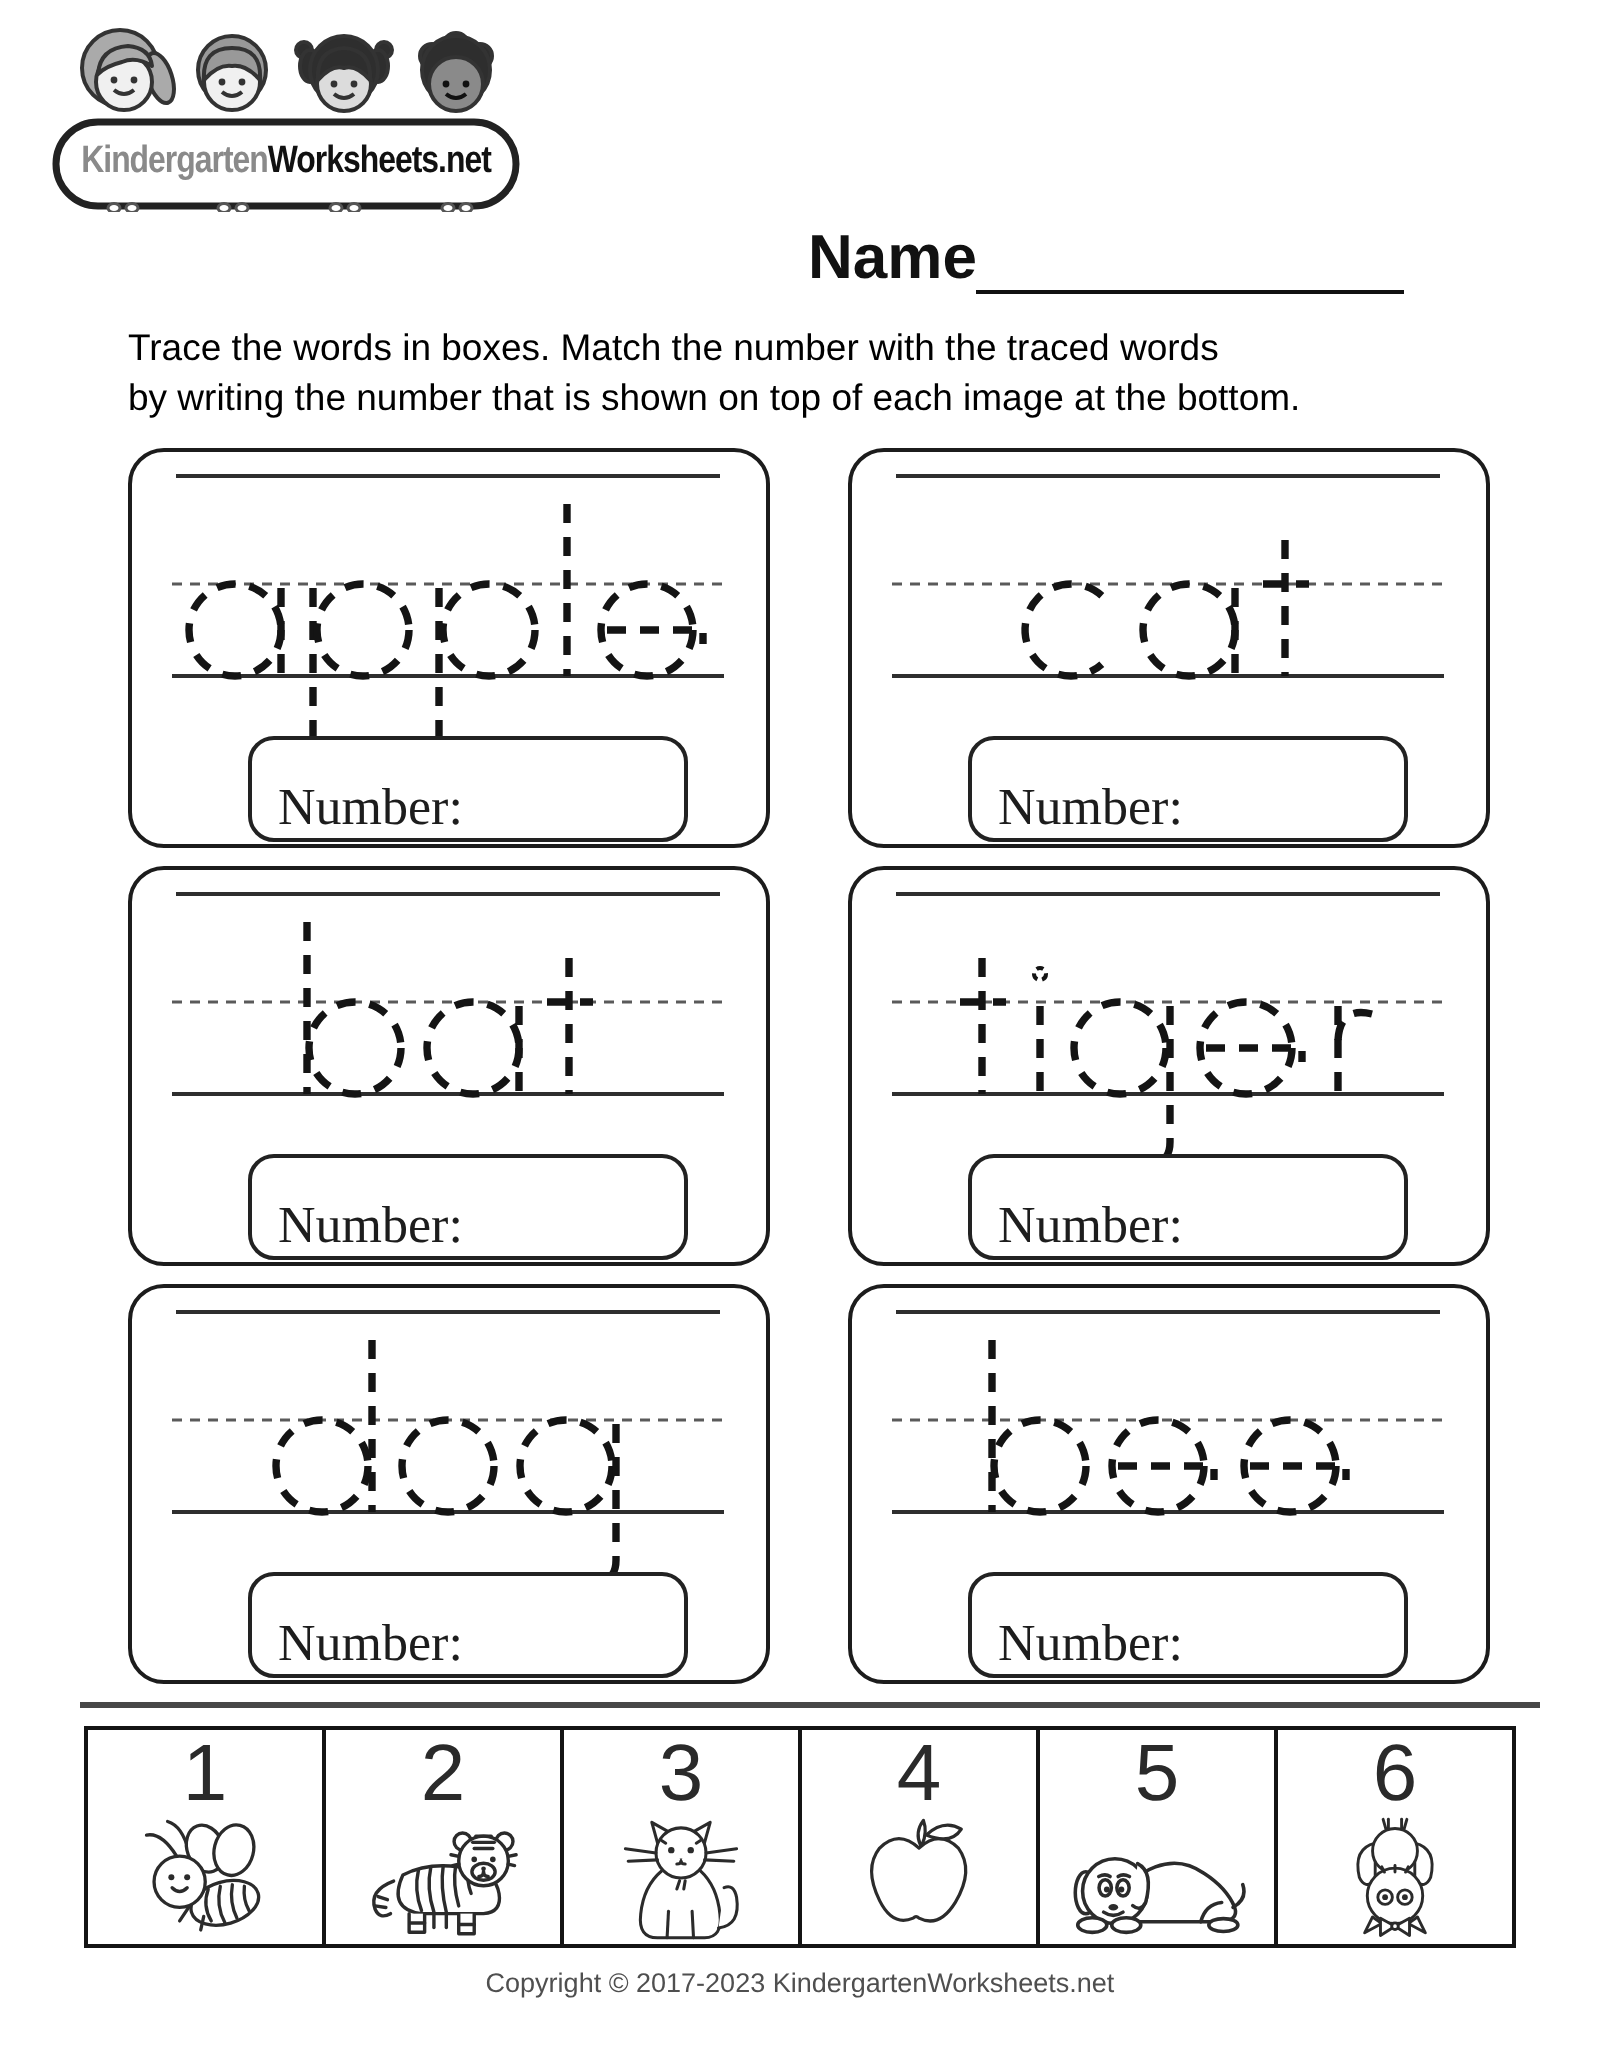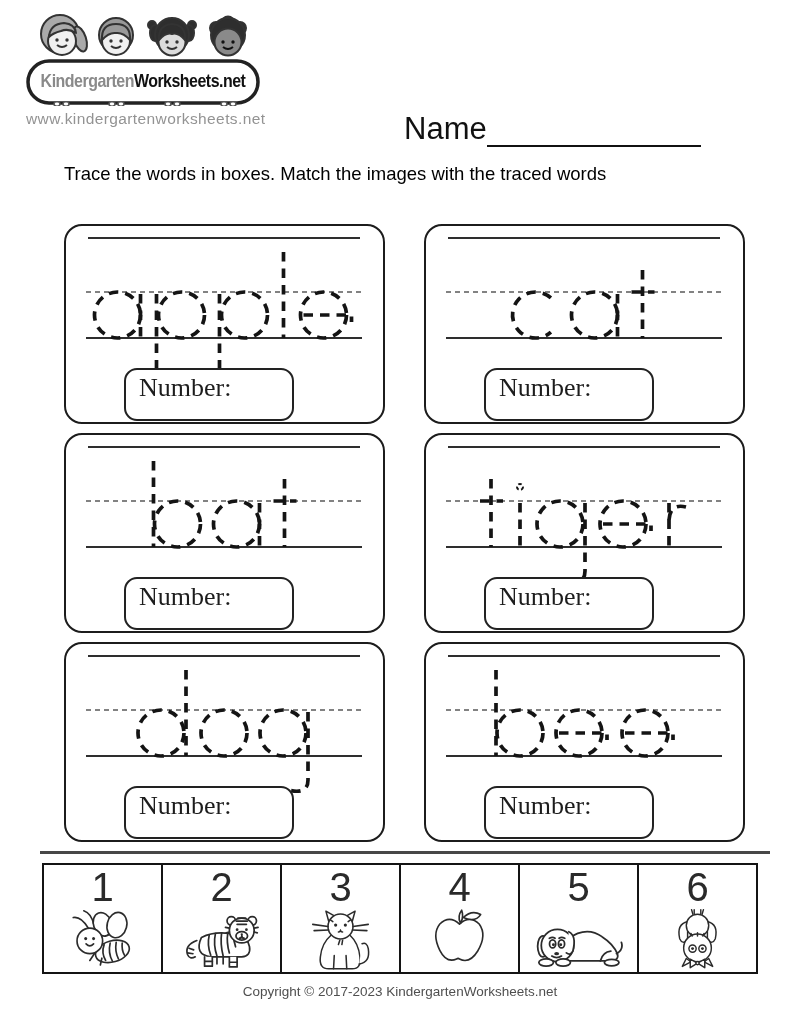--- a/index.html
+++ b/index.html
@@ -11,38 +11,38 @@
   .logo-banner-text{position:absolute;left:28px;top:64px;width:230px;height:34px;
     display:flex;align-items:center;justify-content:center;white-space:nowrap;
     font-size:19px;font-weight:700;letter-spacing:-0.6px;
     transform:scaleX(0.84);transform-origin:center;}
   .brand-gray{color:#8a8a8a;}
   .brand-black{color:#111;}
   .website{position:absolute;left:26px;top:110px;font-size:15.5px;color:#939393;letter-spacing:0.4px;}
   .title{position:absolute;left:259px;top:36px;width:536px;font-size:30px;font-weight:300;
     color:#151515;letter-spacing:0.2px;}
   .name-row{position:absolute;left:404px;top:110px;display:flex;align-items:flex-end;}
-  .name-label{font-size:31px;font-weight:400;color:#111;line-height:37px;}
+  .name-label{font-size:31px;font-weight:700;color:#111;line-height:37px;}
   .name-line{width:214px;height:35px;border-bottom:2.5px solid #111;}
 
   .instructions{position:absolute;left:64px;top:162px;font-size:18.5px;line-height:24.5px;color:#000;}
 
   
   .grid{position:absolute;left:64px;top:224px;display:grid;
     grid-template-columns:321px 321px;column-gap:39px;row-gap:9px;}
   .tbox{position:relative;width:321px;height:200px;box-sizing:border-box;
     border:2.5px solid #1c1c1c;border-radius:18px;background:#fff;}
   .trace{position:absolute;left:0;top:0;width:316px;height:195px;}
   .guide-solid{stroke:#2e2e2e;stroke-width:2;}
   .guide-dash{stroke:#5a5a5a;stroke-width:1.4;stroke-dasharray:5 4;}
   .tr{fill:none;stroke:#141414;stroke-width:3.7;stroke-dasharray:9.5 7;}
   .tr-dot{fill:none;stroke:#141414;stroke-width:2;stroke-dasharray:3.5 2.5;}
-  .numbox{position:absolute;left:58px;top:142px;width:170px;height:53px;box-sizing:border-box;
+  .numbox{position:absolute;left:58px;top:142px;width:220px;height:53px;box-sizing:border-box;
     border:2.2px solid #222;border-radius:13px;background:#fff;
-    display:flex;align-items:flex-start;padding:3px 0 0 13px;
+    display:flex;align-items:flex-end;padding:3px 0 0 13px;
     font-family:"Liberation Serif",serif;font-size:26px;color:#1d1d1d;}
 
   
   .sep{position:absolute;left:40px;top:851px;width:730px;border-top:3.5px solid #474747;}
   .strip{position:absolute;left:42px;top:863px;width:716px;height:111px;box-sizing:border-box;
     display:flex;border:2.5px solid #141414;background:#fff;}
   .cell{flex:1 1 0;box-sizing:border-box;border-right:2.5px solid #141414;
     display:flex;flex-direction:column;align-items:center;overflow:hidden;}
   .cell:last-child{border-right:none;}
   .cell-number{height:42px;line-height:44px;font-size:40px;font-weight:300;color:#2a2a2a;}
@@ -106,30 +106,30 @@
           <ellipse cx="153" cy="100" rx="3" ry="2.2"></ellipse>
         <ellipse cx="200" cy="100" rx="3" ry="2.2"></ellipse>
           <ellipse cx="209" cy="100" rx="3" ry="2.2"></ellipse>
       </g>
     </g>
   </svg>
   <div class="logo-banner-text">
     <span class="brand-gray">Kindergarten</span>
       <span class="brand-black">Worksheets.net</span>
   </div>
-  <div class="website">www.kindergartenworksheets.net</div>
 
 
   <div class="name-row">
     <span class="name-label">Name</span>
     <span class="name-line"></span>
   </div>
 
   <div class="instructions">
-    <div>Trace the words in boxes. Match the images with the traced words</div>
+    <div>Trace the words in boxes. Match the number with the traced words</div>
+    <div>by writing the number that is shown on top of each image at the bottom.</div>
   </div>
 
   <div class="grid">
     <div class="tbox">
       <svg class="trace" viewBox="0 0 316 195">
           <line x1="22" y1="12" x2="294" y2="12" class="guide-solid"></line>
           <line x1="20" y1="66" x2="296" y2="66" class="guide-dash"></line>
           <line x1="20" y1="112" x2="296" y2="112" class="guide-solid"></line>
           <g transform="translate(28.5,0)">
             <circle cx="23" cy="89" r="23" class="tr"></circle>

